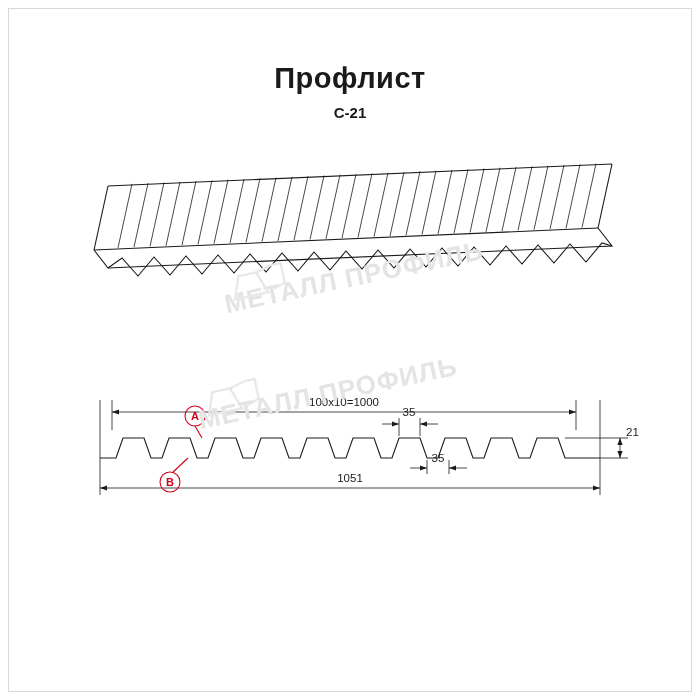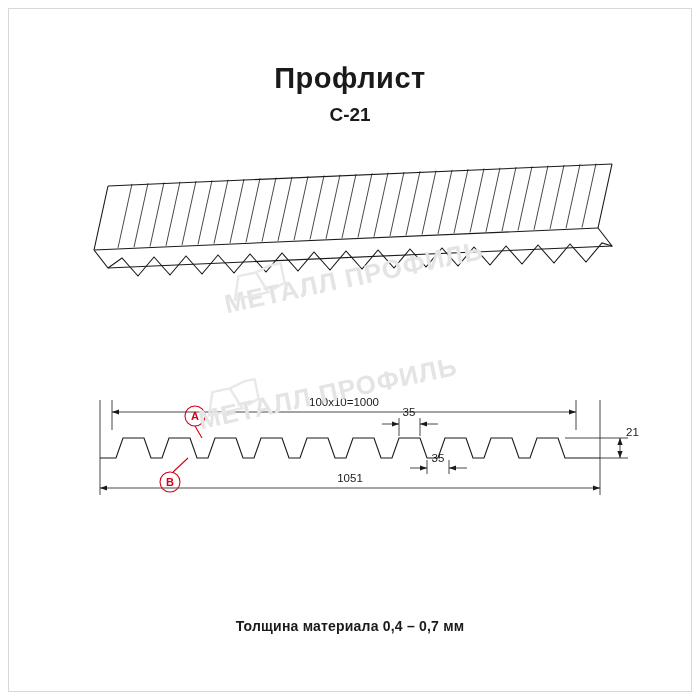--- a/index.html
+++ b/index.html
@@ -34,21 +34,21 @@
     text-align: center;
     font-size: 29px;
     font-weight: bold;
     letter-spacing: 0.5px;
   }
   .subtitle {
     position: absolute;
     left: 0; top: 104px;
     width: 700px;
     text-align: center;
-    font-size: 19px;
+    font-size: 15px;
     font-weight: bold;
   }
   .footer-note {
     position: absolute;
     left: 0; top: 618px;
     width: 700px;
     text-align: center;
     font-size: 14px;
     font-weight: bold;
     letter-spacing: 0.2px;
@@ -247,15 +247,14 @@
     <svg width="62" height="40" viewBox="0 0 62 40">
       <path d="M4,32 L12,10 L30,10 L38,32 Z M30,10 L46,6 L56,6 L56,26 L44,30" fill="none" stroke="#e8e8e8" stroke-width="2.4" transform="rotate(-12 31 20)"></path>
     </svg>
   </div>
   <div class="wm-ico" style="left:202px; top:378px;">
     <svg width="62" height="40" viewBox="0 0 62 40">
       <path d="M4,32 L12,10 L30,10 L38,32 Z M30,10 L46,6 L56,6 L56,26 L44,30" fill="none" stroke="#e8e8e8" stroke-width="2.4" transform="rotate(-12 31 20)"></path>
     </svg>
   </div>
 
-  <div class="footer-note">Толщина материала 0,4 – 0,7 мм</div>
 
 </div>
 
 </body></html>

